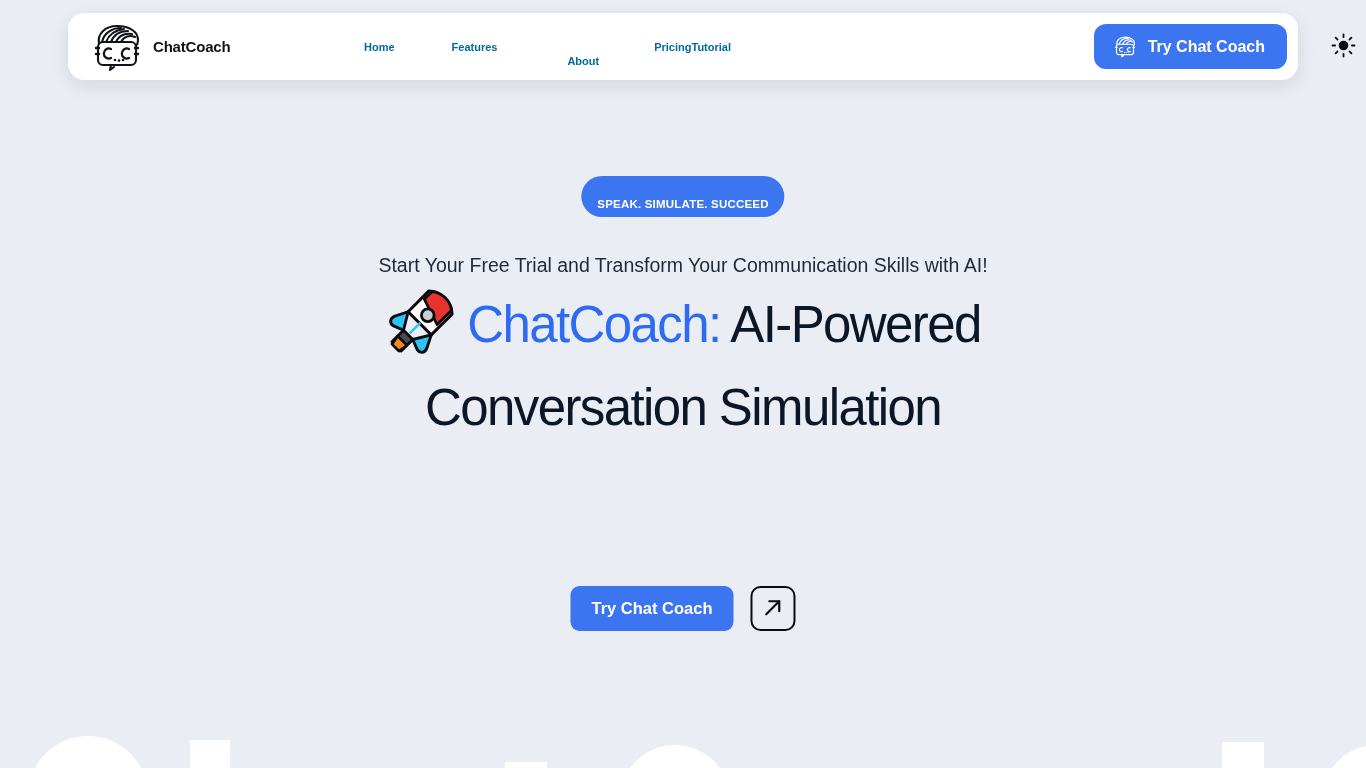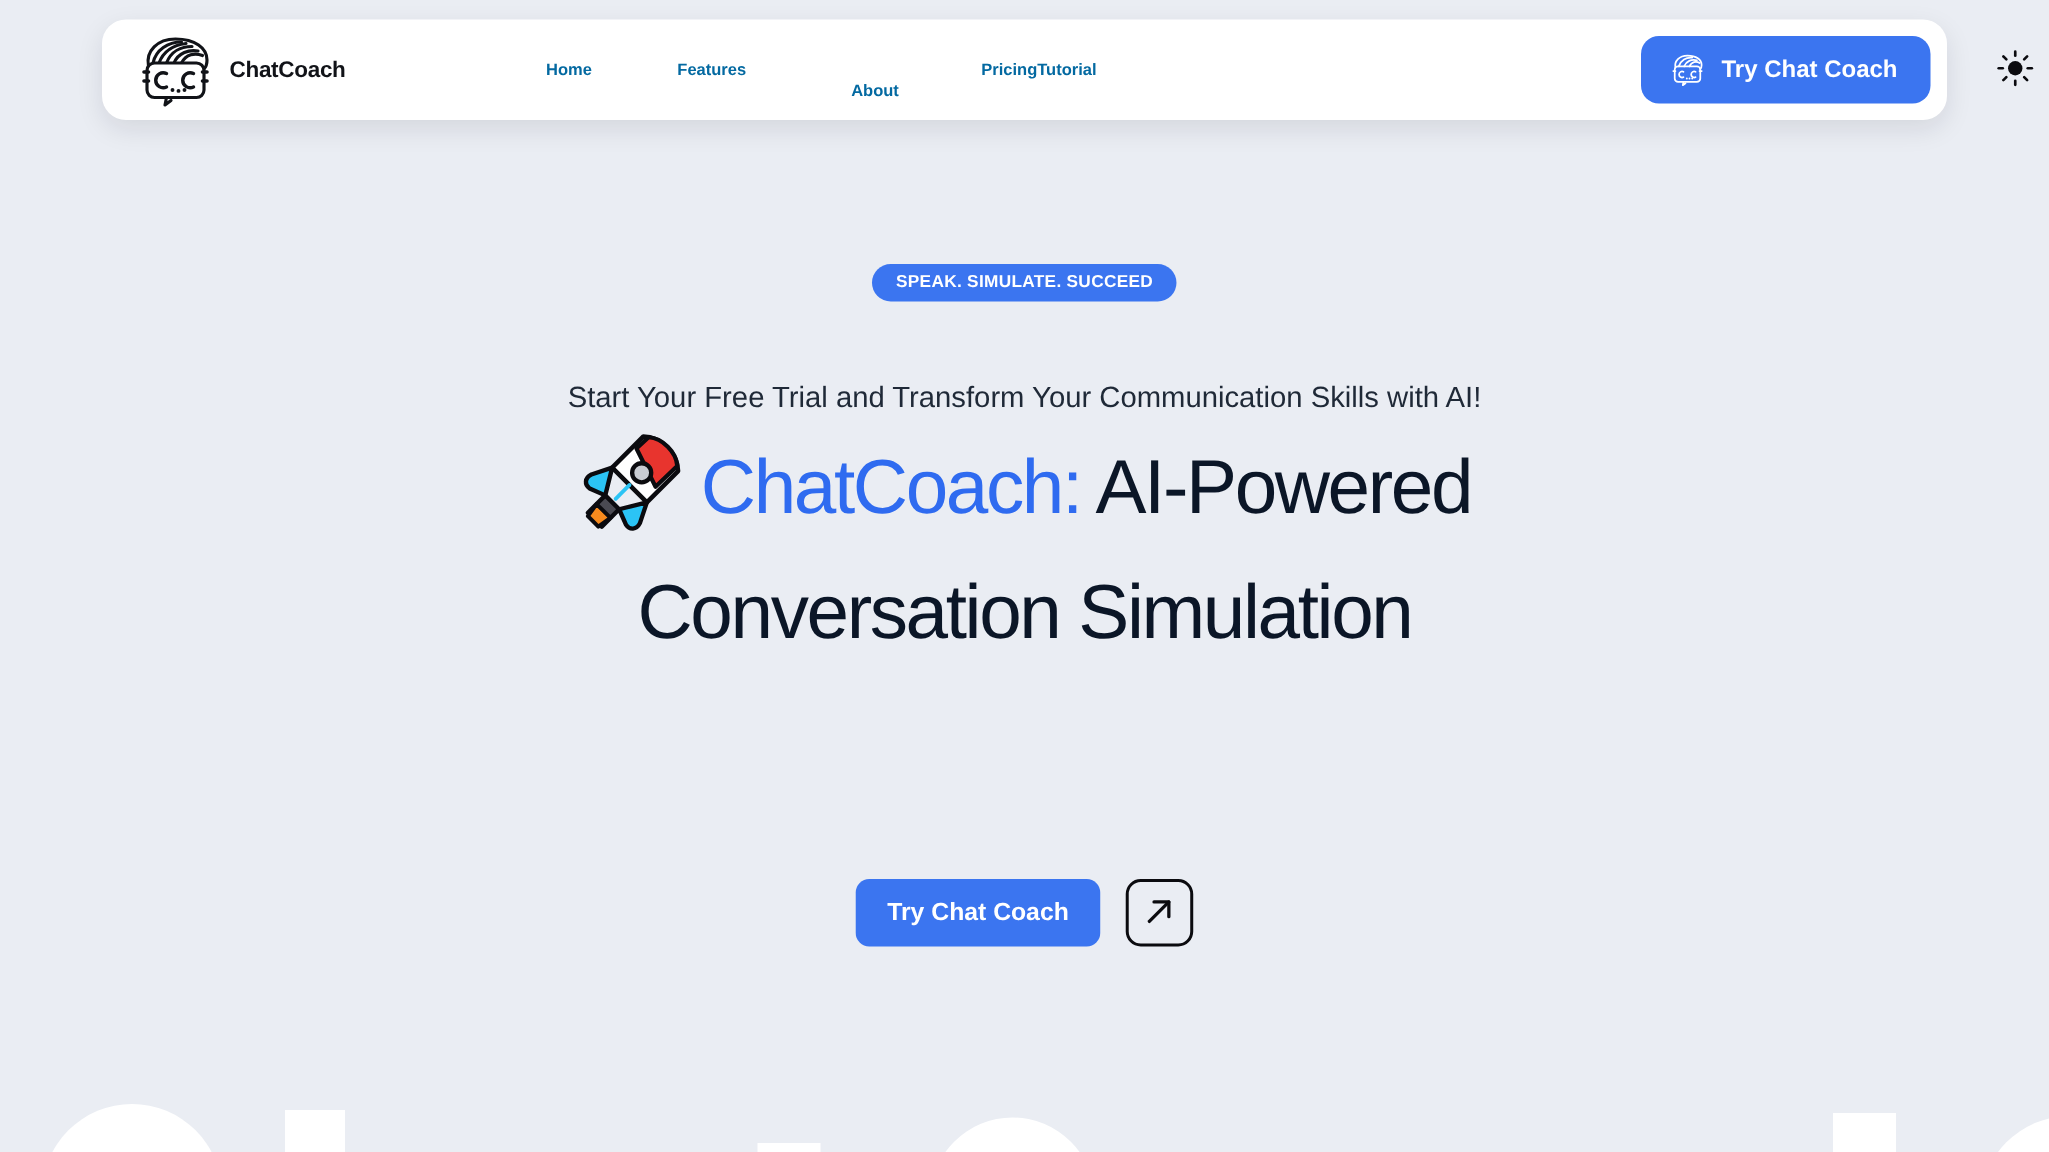--- a/index.html
+++ b/index.html
@@ -142,21 +142,21 @@
     text-align: center;
   }
   .eyebrow-pill {
     position: absolute;
     left: 50%;
     transform: translateX(-50%);
     top: 176px;
     background: #3b75f0;
     color: #ffffff;
     border-radius: 999px;
-    padding: 7px 16px 6px;
+    padding: 23px 16px 6px;
     font-size: 11.5px;
     font-weight: 700;
     letter-spacing: 0.2px;
     white-space: nowrap;
     line-height: 1;
   }
   .hero-subtitle {
     position: absolute;
     left: 0; right: 0;
     top: 211px;

